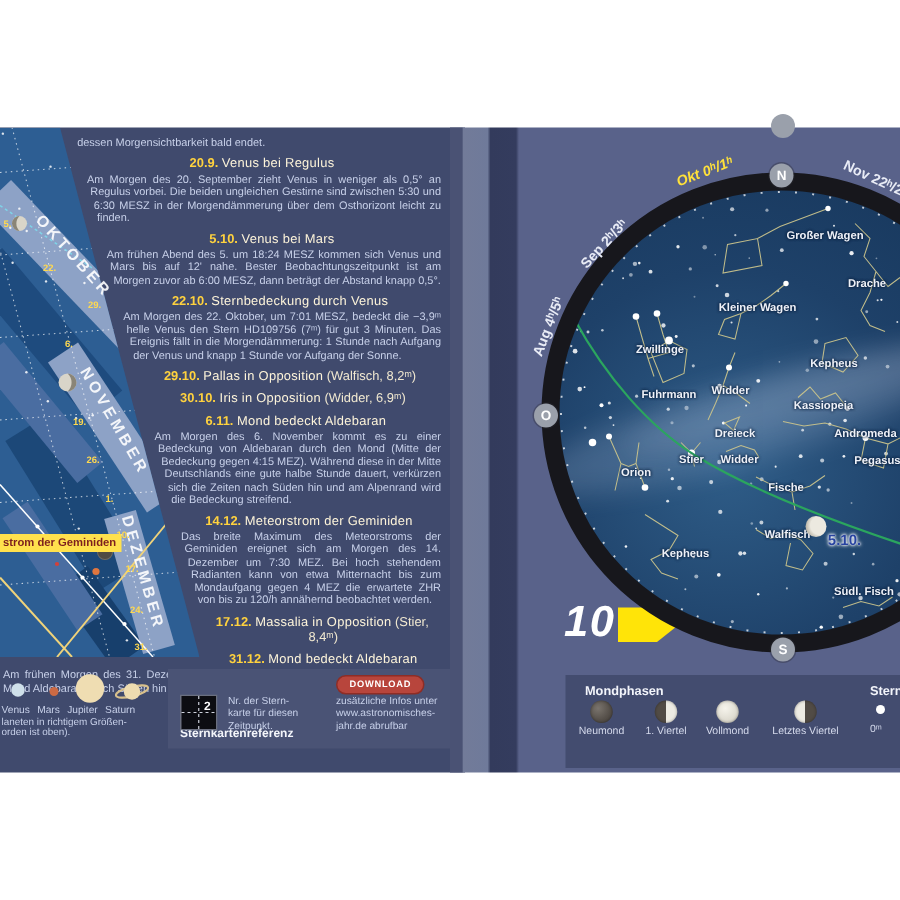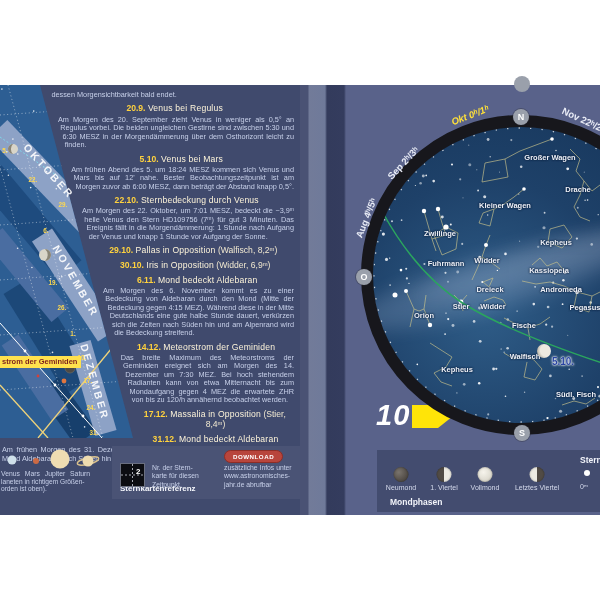--- a/index.html
+++ b/index.html
@@ -56,21 +56,21 @@
            color:#fff;font-size:9px;font-weight:bold;display:flex;align-items:center;justify-content:center;
            box-shadow:0 0 0 1px rgba(40,40,50,.35);}
   #event-marker{position:absolute;transform:translate(-50%,-50%);font-size:10px;font-weight:bold;
                 color:#2743a0;text-shadow:0 0 2px #fff,0 0 3px #fff,0 0 1px #fff;}
   #sky-moon{position:absolute;width:14px;height:14px;border-radius:50%;
             background:radial-gradient(circle at 68% 45%,#ece9e0 50%,#c2bdb0 72%,#8f8a7c 100%);}
   #page-num{position:absolute;left:30px;top:314px;font-size:29px;font-weight:bold;font-style:italic;
             color:#ffffff;letter-spacing:1px;}
 
   #moon-panel{position:absolute;left:31px;top:365px;width:232px;height:62px;background:#434c6f;}
-  #moon-title{position:absolute;left:13px;top:5px;font-size:8.5px;font-weight:bold;color:#f2f4fa;margin-top:42px;}
+  #moon-title{position:absolute;left:13px;top:5px;font-size:8.5px;font-weight:bold;color:#f2f4fa;}
   .phase-icon{position:absolute;width:15px;height:15px;border-radius:50%;transform:translate(-50%,0);
               box-shadow:inset 0 0 2px rgba(0,0,0,.4);}
   .phase-new{background:radial-gradient(circle at 35% 35%,#7a746d 0%,#57514b 55%,#403b36 100%);}
   .phase-first{background:linear-gradient(90deg,#514b45 0 50%,#edebe3 50% 100%);}
   .phase-full{background:radial-gradient(circle at 40% 35%,#f6f4ec 0%,#dcd9ce 65%,#c6c3b7 100%);}
   .phase-last{background:linear-gradient(90deg,#edebe3 0 50%,#514b45 50% 100%);}
   .phase-label{position:absolute;transform:translate(-50%,0);font-size:7px;color:#d5daec;white-space:nowrap;}
   #mag-title{position:absolute;left:203px;top:5px;font-size:8.5px;font-weight:bold;color:#f2f4fa;white-space:nowrap;}
   #mag-dot{position:absolute;left:207px;top:20px;width:6px;height:6px;border-radius:50%;background:#fff;}
   #mag-value{position:absolute;left:203px;top:33px;font-size:7px;color:#d5daec;}
@@ -437,21 +437,21 @@
           <span class="const-label" style="left: 232px; top: 104px;">Drache</span>
           <span class="const-label" style="left: 210px; top: 157px;">Kepheus</span>
           <span class="const-label" style="left: 203px; top: 185px;">Kassiopeia</span>
           <span class="const-label" style="left: 141px; top: 175px;">Widder</span>
           <span class="const-label" style="left: 100px; top: 178px;">Fuhrmann</span>
           <span class="const-label" style="left: 94px; top: 148px;">Zwillinge</span>
           <span class="const-label" style="left: 78px; top: 230px;">Orion</span>
           <span class="const-label" style="left: 115px; top: 221px;">Stier</span>
           <span class="const-label" style="left: 147px; top: 221px;">Widder</span>
           <span class="const-label" style="left: 144px; top: 204px;">Dreieck</span>
-          <span class="const-label" style="left: 203px; top: 204px; padding-left: 24px;">Andromeda</span>
+          <span class="const-label" style="left: 219px; top: 204px; padding-left: 24px;">Andromeda</span>
           <span class="const-label" style="left: 239px; top: 222px;">Pegasus</span>
           <span class="const-label" style="left: 178px; top: 240px;">Fische</span>
           <span class="const-label" style="left: 179px; top: 271px;">Walfisch</span>
           <span class="const-label" style="left: 111px; top: 284px;">Kepheus</span>
           <span class="const-label" style="left: 230px; top: 309px;">Südl. Fisch</span>
         </div>
       <div class="compass" style="left:167px;top:24px;">N</div>
       <div class="compass" style="left:10px;top:184px;">O</div>
       <div class="compass" style="left:168px;top:340px;">S</div>
       <div id="sky-moon" style="left:191px;top:259px;"></div>

